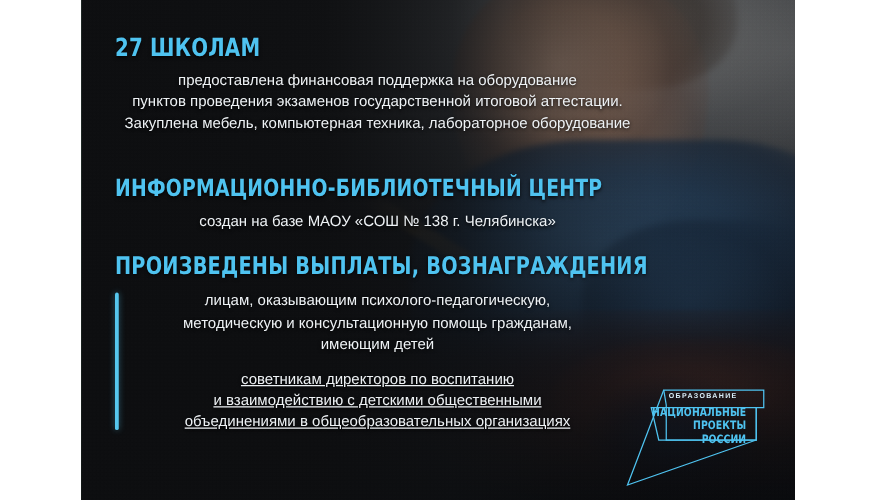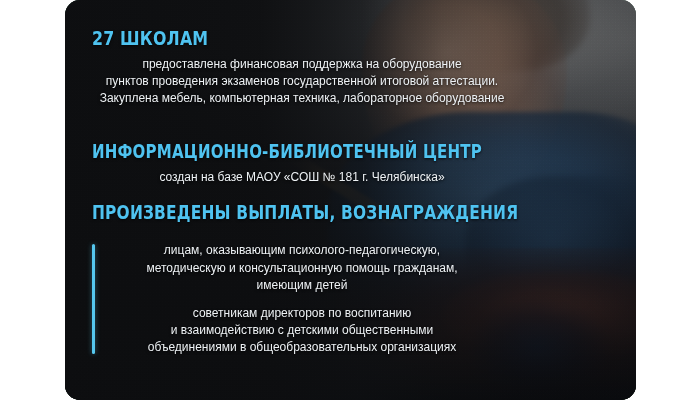--- a/index.html
+++ b/index.html
@@ -25,21 +25,20 @@
 
   
   .slide {
     position: absolute;
     left: 65px;
     top: 0;
     width: 571px;
     height: 400px;
     overflow: hidden;
     background: #14532d;
-    border-radius: 15px;
   }
 
   
   .photo {
     position: absolute;
     inset: 0;
   }
   
   .photo-wall {
     position: absolute;
@@ -210,33 +209,33 @@
     margin: 0;
     text-shadow: 0 1px 3px rgba(0,0,0,0.85);
     white-space: pre-line;
     text-align: center;
   }
 
   
   .bullets {
     position: relative;
     padding-left: 0;
-    margin-top: 19px;
+    margin-top: 9px;
   }
   .bullets-rule {
     position: absolute;
     left: 0;
     top: 2px;
     bottom: 2px;
     width: 3px;
     background: #56c7ee;
     border-radius: 2px;
     box-shadow: 0 0 5px rgba(86,199,238,0.45);
   }
-  .bullet + .bullet { margin-top: 11px; }
+  .bullet + .bullet { margin-top: 11px; text-decoration: underline; }
 
   
   .logo {
     position: absolute;
     left: 428px;
     top: 300px;
     width: 140px;
     height: 96px;
   }
   .logo svg { display: block; }
@@ -294,33 +293,49 @@
 
       <div class="block block-1">
         <h2 class="heading heading-1">27 ШКОЛАМ</h2>
         <p class="body-text">предоставлена финансовая поддержка на оборудование
 пунктов проведения экзаменов государственной итоговой аттестации.
 Закуплена мебель, компьютерная техника, лабораторное оборудование</p>
       </div>
 
       <div class="block block-2">
         <h2 class="heading heading-2">ИНФОРМАЦИОННО-БИБЛИОТЕЧНЫЙ ЦЕНТР</h2>
-        <p class="body-text">создан на базе МАОУ «СОШ № 181 г. Челябинска»</p>
+        <p class="body-text">создан на базе МАОУ «СОШ № 138 г. Челябинска»</p>
       </div>
 
       <div class="block block-3">
         <h2 class="heading heading-3">ПРОИЗВЕДЕНЫ ВЫПЛАТЫ, ВОЗНАГРАЖДЕНИЯ</h2>
         <div class="bullets">
           <span class="bullets-rule"></span>
           <p class="body-text bullet">лицам, оказывающим психолого-педагогическую,
 методическую и консультационную помощь гражданам,
 имеющим детей</p>
           <p class="body-text bullet">советникам директоров по воспитанию
 и взаимодействию с детскими общественными
 объединениями в общеобразовательных организациях</p>
         </div>
       </div>
 
     </div>
 
+    <div class="logo">
+      <svg width="140" height="96" viewBox="0 0 140 96" fill="none">
+
+        <path d="M38 12 L118 12 L118 26 L112 26 L112 52 L40 52 L40 24 Z" stroke="#4fc3f0" stroke-width="1" fill="none"></path>
+
+        <path d="M28 26 L112 26 L112 52 L34 52 Z" stroke="#4fc3f0" stroke-width="1" fill="none"></path>
+
+        <path d="M38 12 L9 88 L112 52" stroke="#4fc3f0" stroke-width="1" fill="none"></path>
+      </svg>
+      <div class="logo-kicker">ОБРАЗОВАНИЕ</div>
+      <div class="logo-lines">
+        <div>НАЦИОНАЛЬНЫЕ</div>
+        <div>ПРОЕКТЫ</div>
+        <div>РОССИИ</div>
+      </div>
+    </div>
 
   </div>
 </div>
 
 </body></html>

